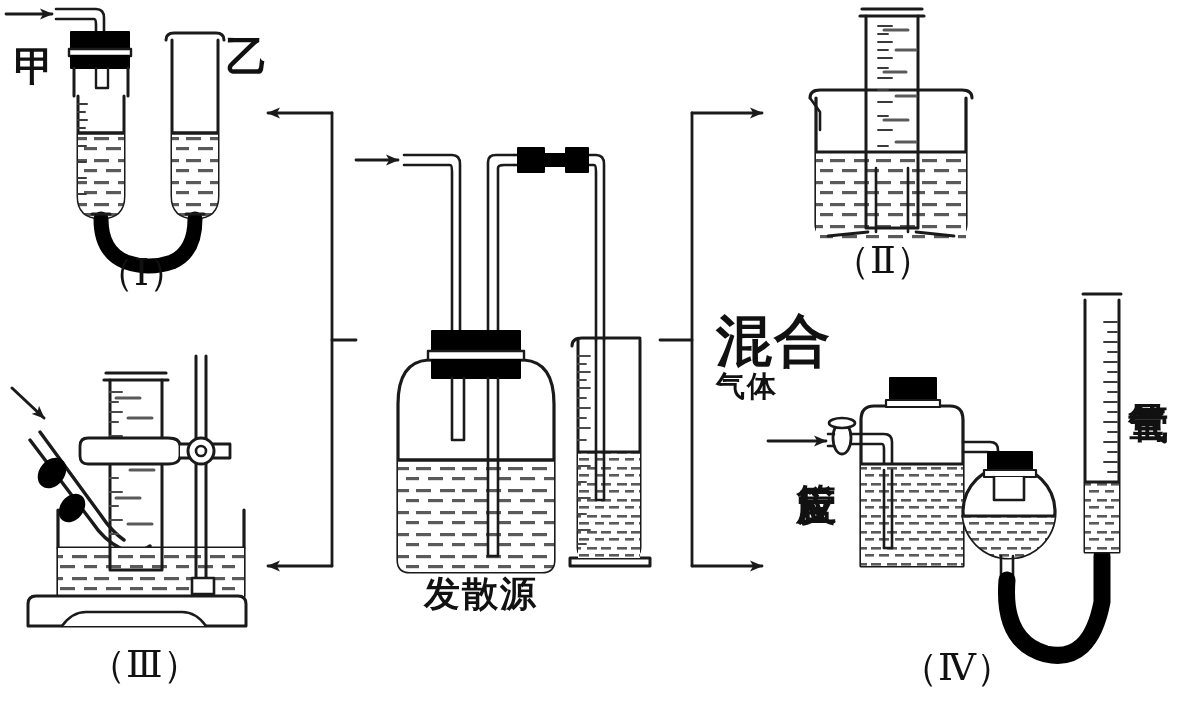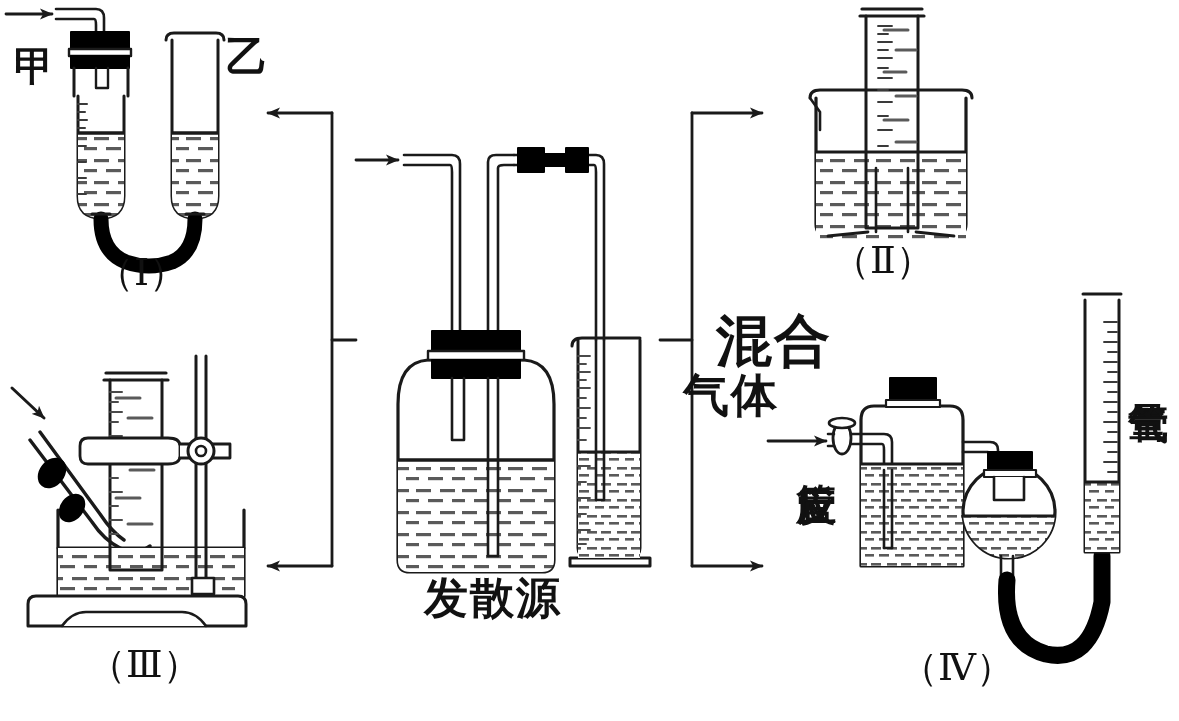--- a/index.html
+++ b/index.html
@@ -364,23 +364,23 @@
   <div class="lbl cjk" style="left:226px;top:36px;font-size:42px;">乙</div>
 
   <div class="lbl roman" style="left:96px;top:253px;font-size:38px;">（Ⅰ）</div>
 
   <div class="lbl roman" style="left:832px;top:241px;font-size:38px;">（Ⅱ）</div>
 
   <div class="lbl roman" style="left:88px;top:645px;font-size:38px;">（Ⅲ）</div>
 
   <div class="lbl roman" style="left:900px;top:648px;font-size:38px;">（Ⅳ）</div>
 
-  <div class="lbl cjk" style="left:424px;top:576px;font-size:44px;letter-spacing:2px;">发散源</div>
+  <div class="lbl cjk" style="left:424px;top:576px;font-size:36px;letter-spacing:2px;">发散源</div>
 
   <div class="lbl cjk" style="left:716px;top:312px;font-size:56px;letter-spacing:2px;">混合</div>
 
-  <div class="lbl cjk" style="left:683px;top:372px;font-size:46px;letter-spacing:2px;">气体</div>
+  <div class="lbl cjk" style="left:716px;top:372px;font-size:29px;letter-spacing:2px;">气体</div>
 
   <div class="lbl cjk vert" style="left:796px;top:452px;font-size:40px;">反应管</div>
 
   <div class="lbl cjk vert" style="left:1128px;top:372px;font-size:40px;">量气管</div>
 
 </div>
 
 </body></html>

